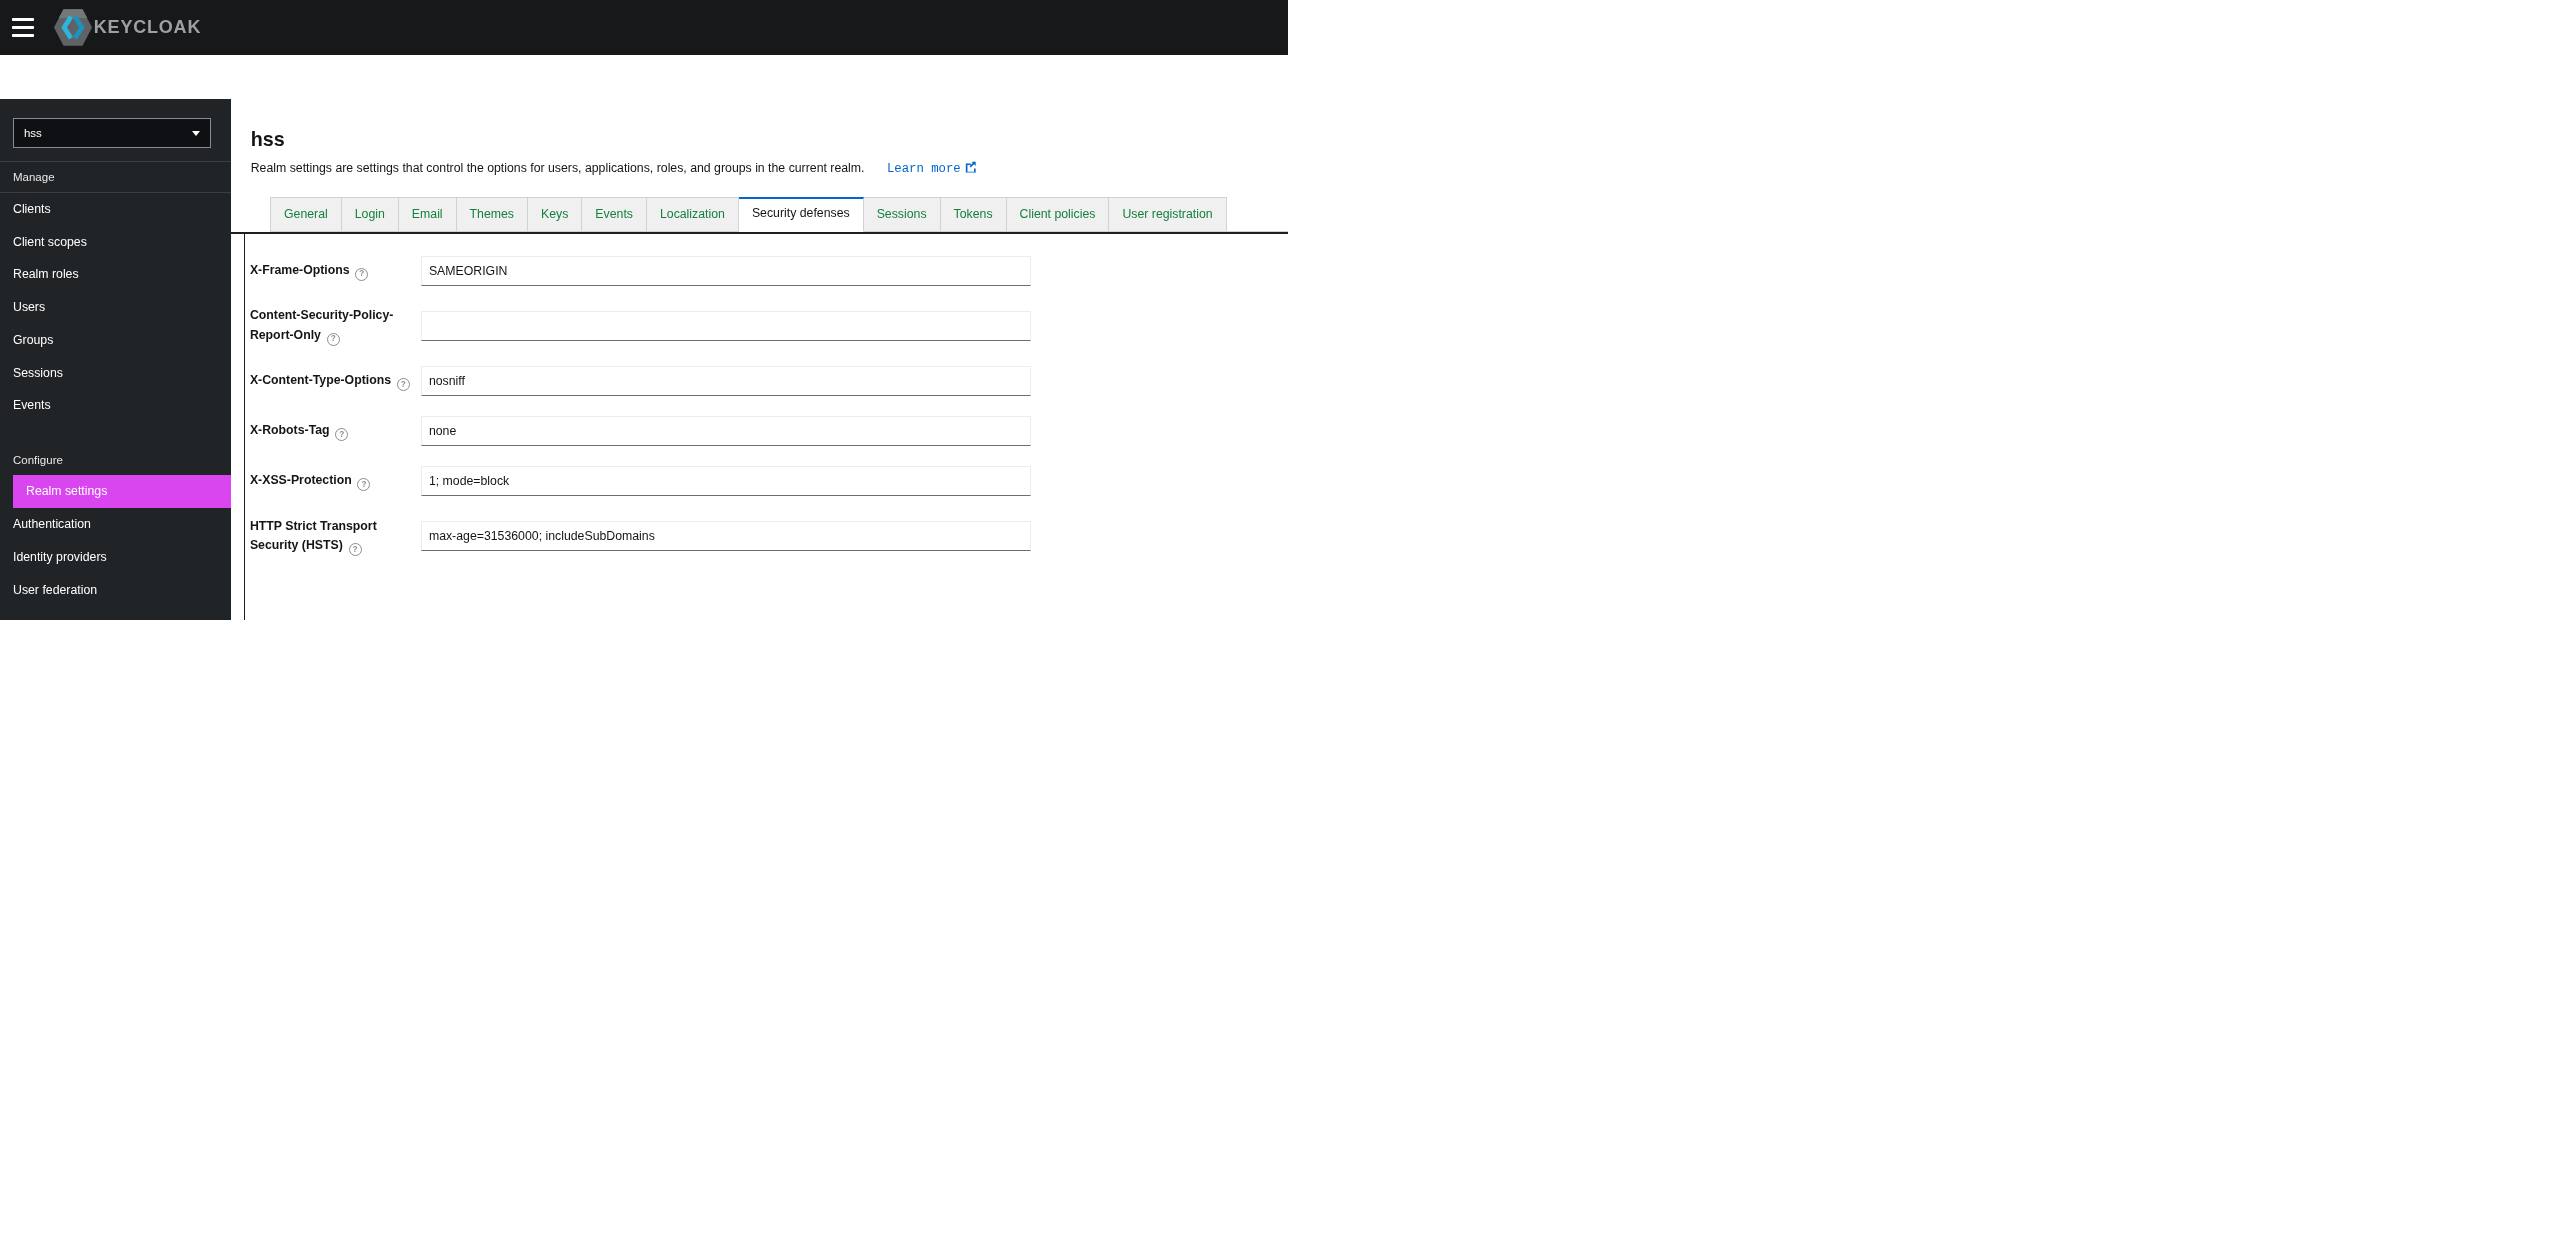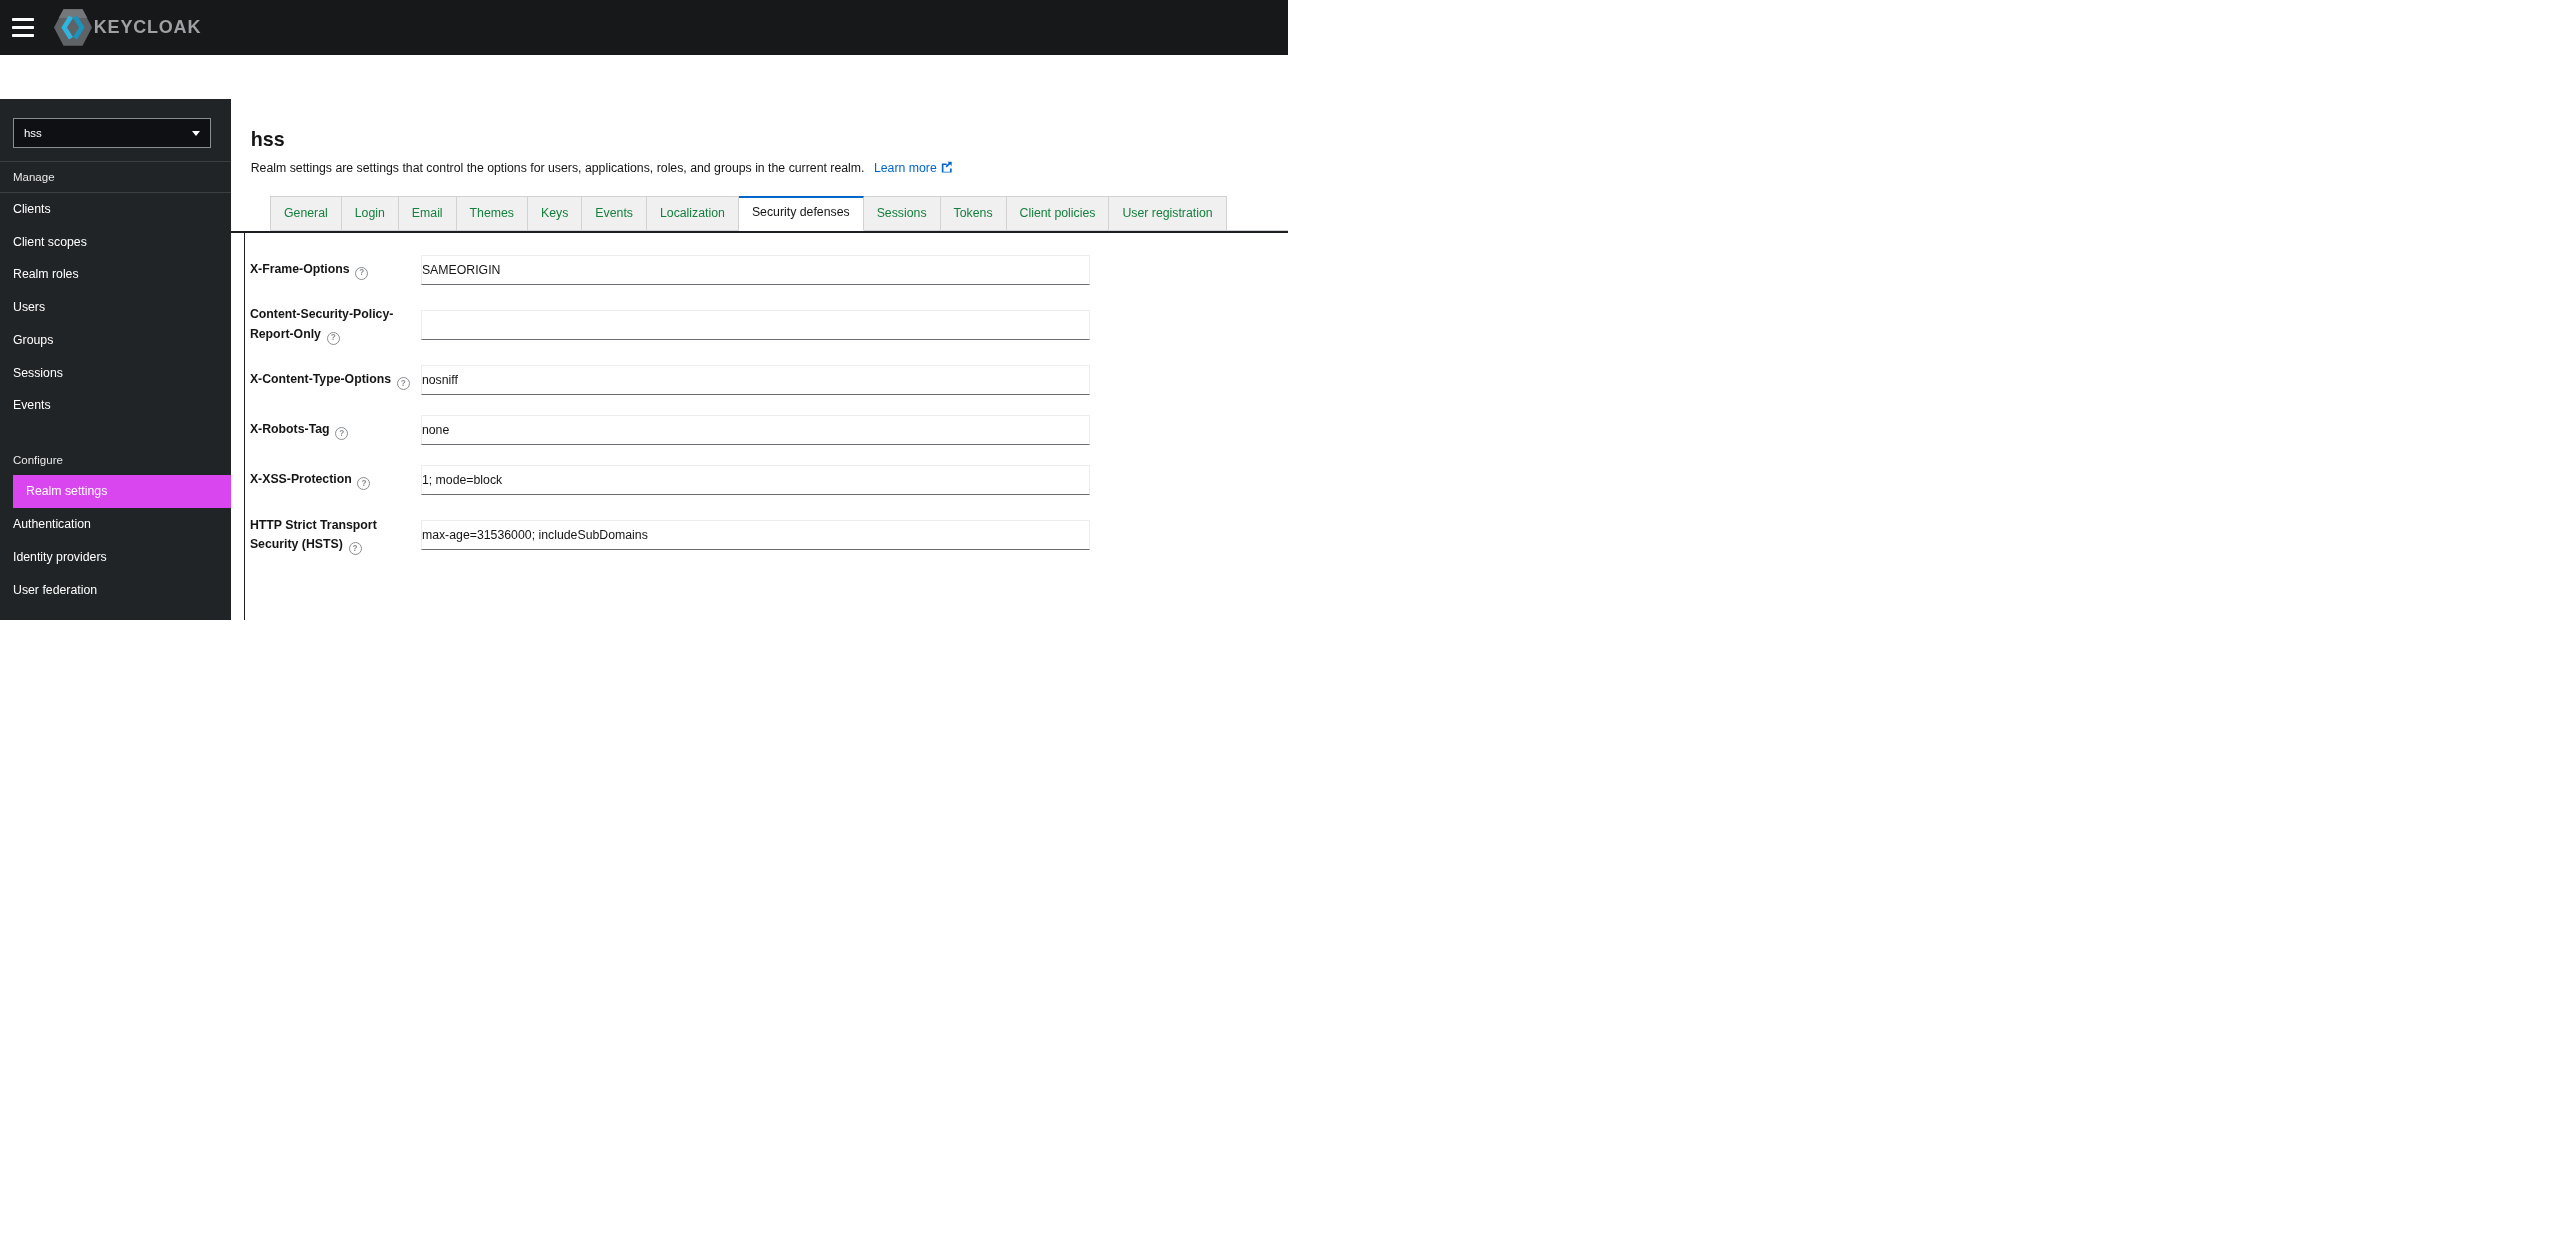--- a/index.html
+++ b/index.html
@@ -31,21 +31,21 @@
   .nav-list { list-style:none; }
   .nav-item { font-size:12.3px; color:#fff; padding:8.2px 13px; line-height:16.4px; cursor:pointer; }
   .nav-item.active { background:#d946ef;margin-left:13px; }
   .nav-gap { height:23px; }
 
   
   .main { flex:1; background:#fff; display:flex; flex-direction:column; min-width:0; }
   .header-block { margin:29.6px 19.7px 0 19.7px; }
   .page-title { font-size:19.7px; font-weight:bold; color:#151515; line-height:21.3px; }
   .page-desc { margin-top:9.9px; font-size:12.3px; color:#151515; line-height:17px; }
-  .learn-more { color:#0066cc; text-decoration:none; margin-left:6px; cursor:pointer; }
+  .learn-more { color:#0066cc; text-decoration:none; margin-left:19px; cursor:pointer;font-family:Liberation Mono, monospace; }
   .ext-icon { display:inline-block; vertical-align:-0.8px; margin-left:4.1px; }
 
   
   .tabs { display:flex; align-items:flex-end; margin:18px 0 0 39px; }
   .tab { background:#f0f0f0; color:#15803d; font-size:12.3px; line-height:16.4px;
          padding:8.2px 13px; border:0.8px solid #d2d2d2; border-left:none; cursor:pointer; }
   .tab:first-child { border-left:0.8px solid #d2d2d2; }
   .tab.active { background:#fff; color:#151515; border-top:2.5px solid #0066cc;
                 border-bottom:0.8px solid #fff; padding-top:6.6px; padding-bottom:9px; }
   .tab-filler { flex:1; align-self:stretch; border-bottom:0.8px solid #d2d2d2; }
@@ -61,23 +61,23 @@
                 padding:22px 0 0 4.9px; background:#fff; }
 
   
   .frow { display:flex; align-items:center; margin-bottom:20.5px; }
   .flabel { width:171px; padding-right:9.9px; font-size:12.3px; font-weight:bold;
             color:#151515; line-height:19.7px; }
   .help-icon { display:inline-flex; width:13px; height:13px; border:1.2px solid #8a8d90;
                border-radius:50%; color:#8a8d90; font-size:8.2px; font-weight:bold;
                align-items:center; justify-content:center; margin-left:5.7px;
                vertical-align:-2.5px; cursor:pointer; }
-  .finput { width:669px; height:29.6px; background:#fff; border:0.8px solid #ededed;
+  .finput { width:610px; height:29.6px; background:#fff; border:0.8px solid #ededed;
             border-bottom:0.8px solid #6a6e73; display:flex; align-items:center;
-            padding:0 0; font-size:12.3px; color:#151515; cursor:text; }
+            padding:0 7px; font-size:12.3px; color:#151515; cursor:text; }
   .finput span { white-space:pre; }
   .annotation-box { border:1.6px solid #d4372c; padding:2.5px 0.8px; }
 </style>
 </head>
 <body>
 
 <div class="app">
 
   <header class="topbar">
     <div class="hamburger">

